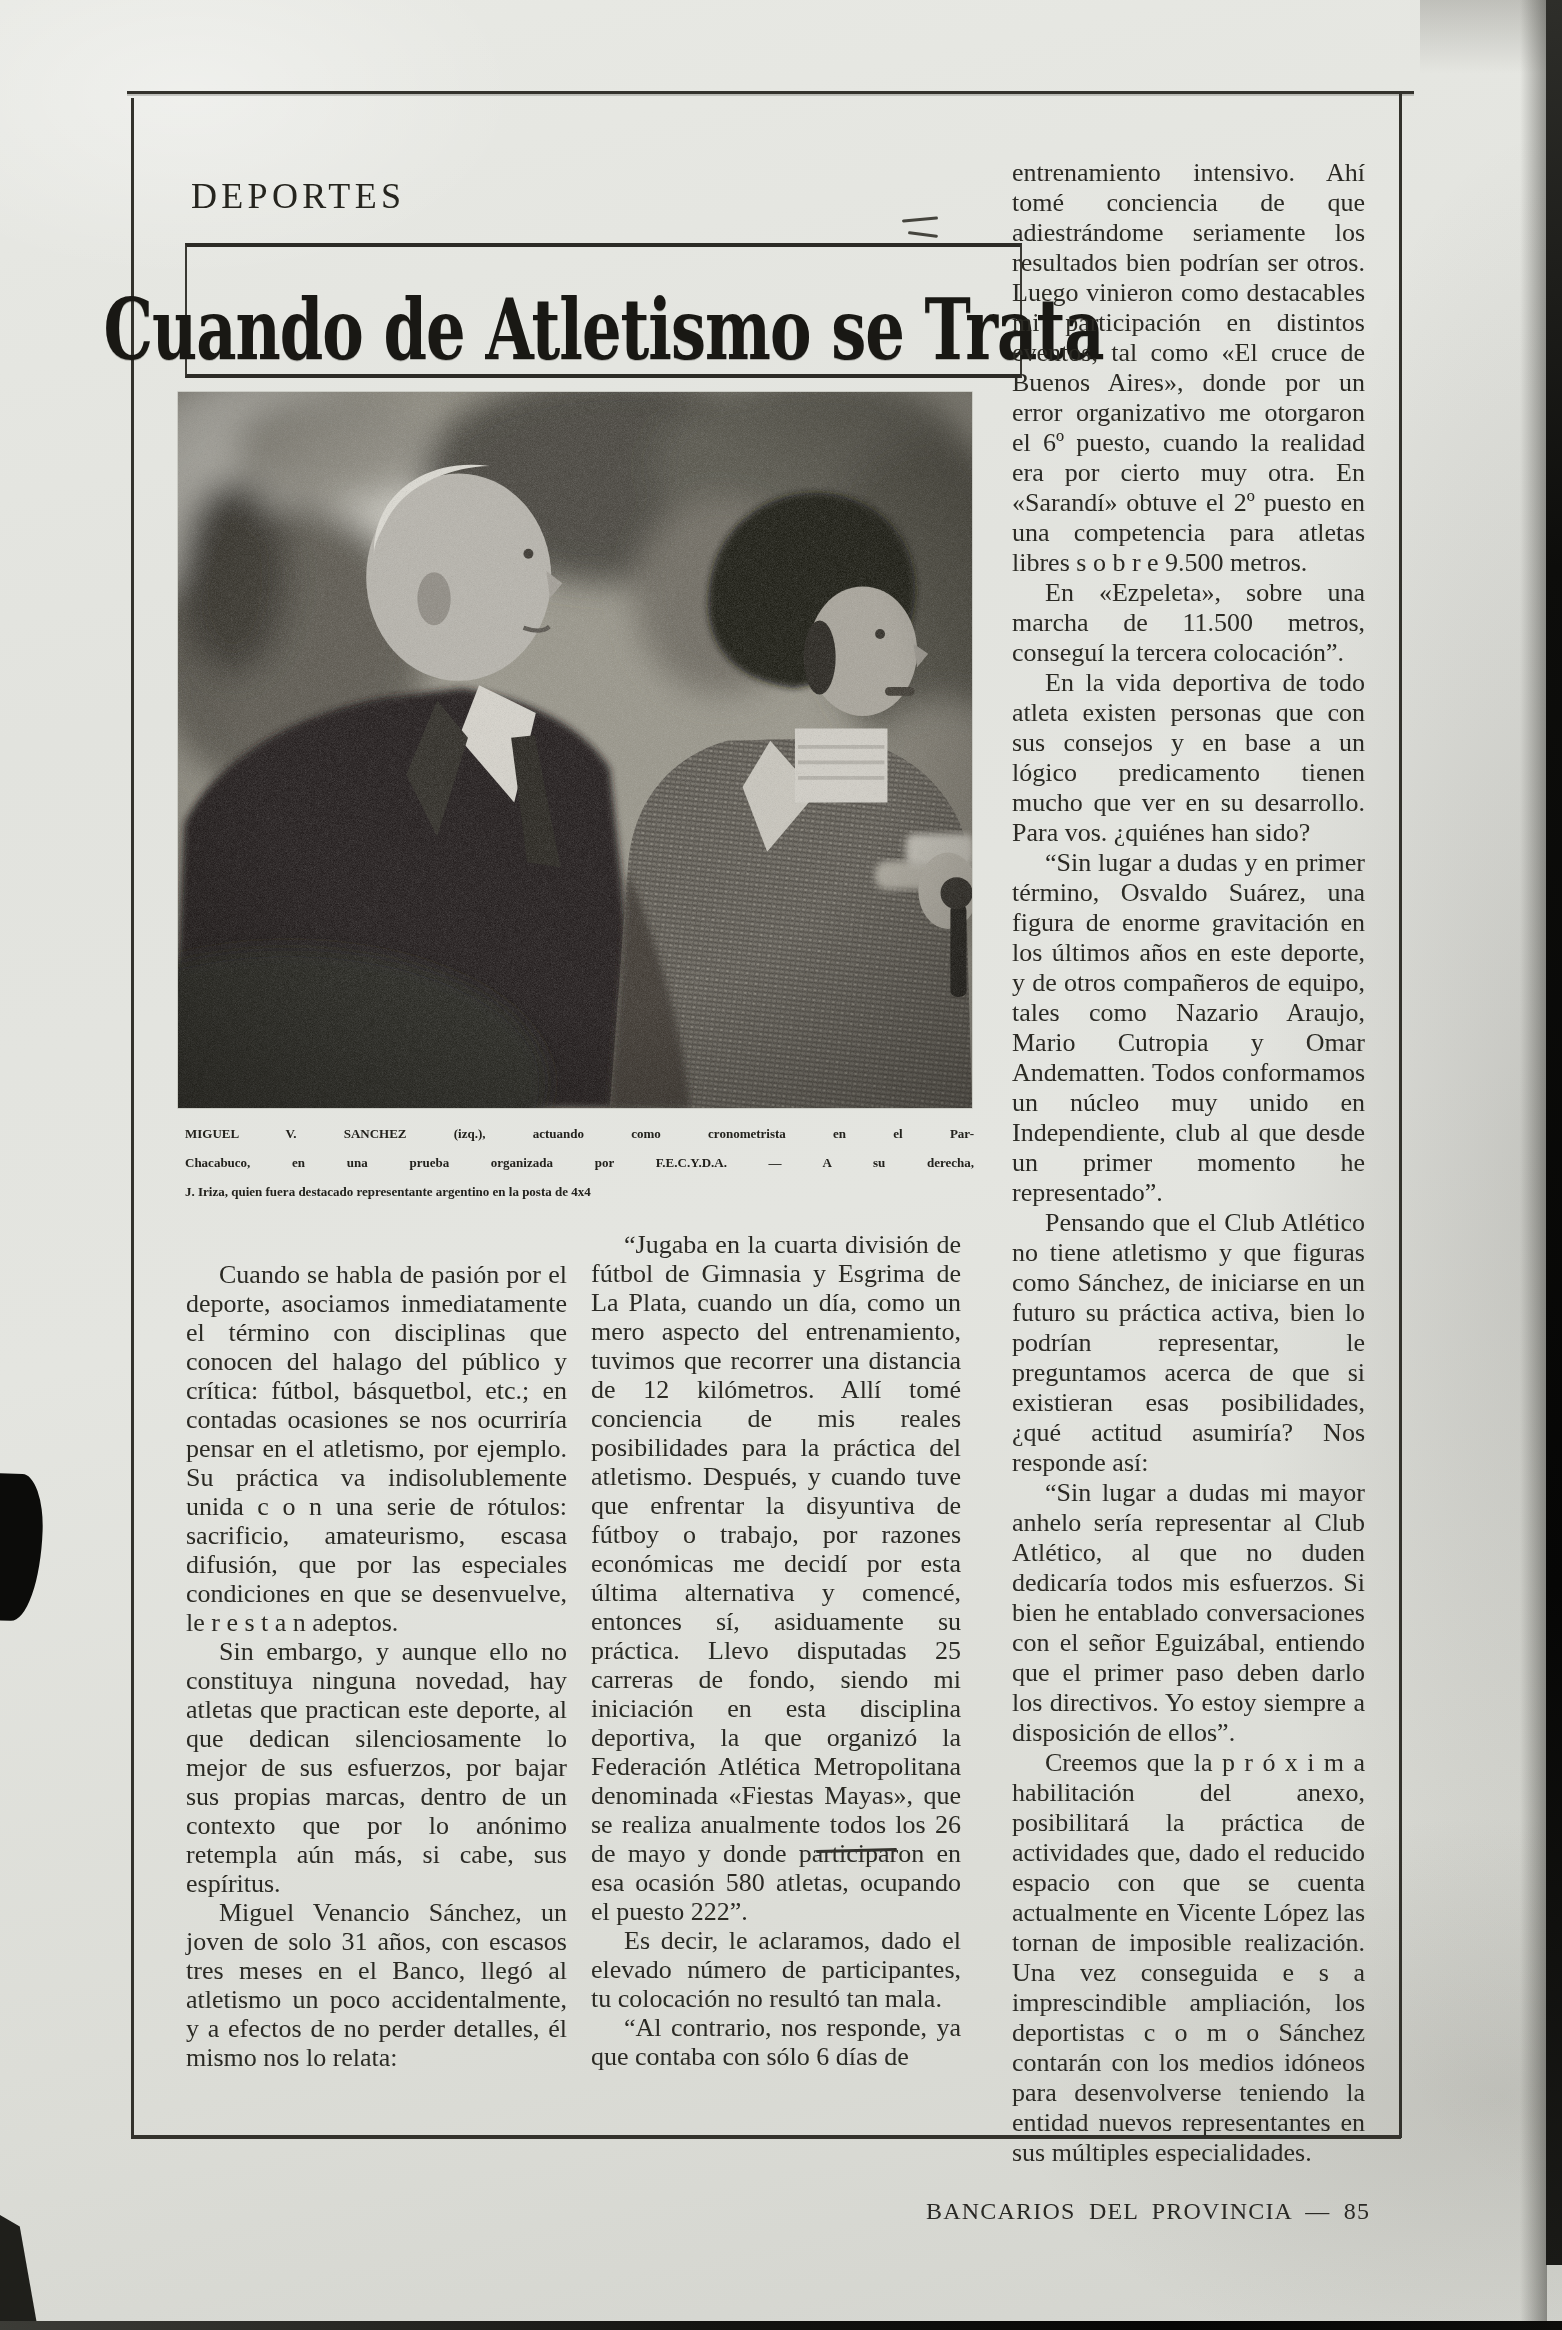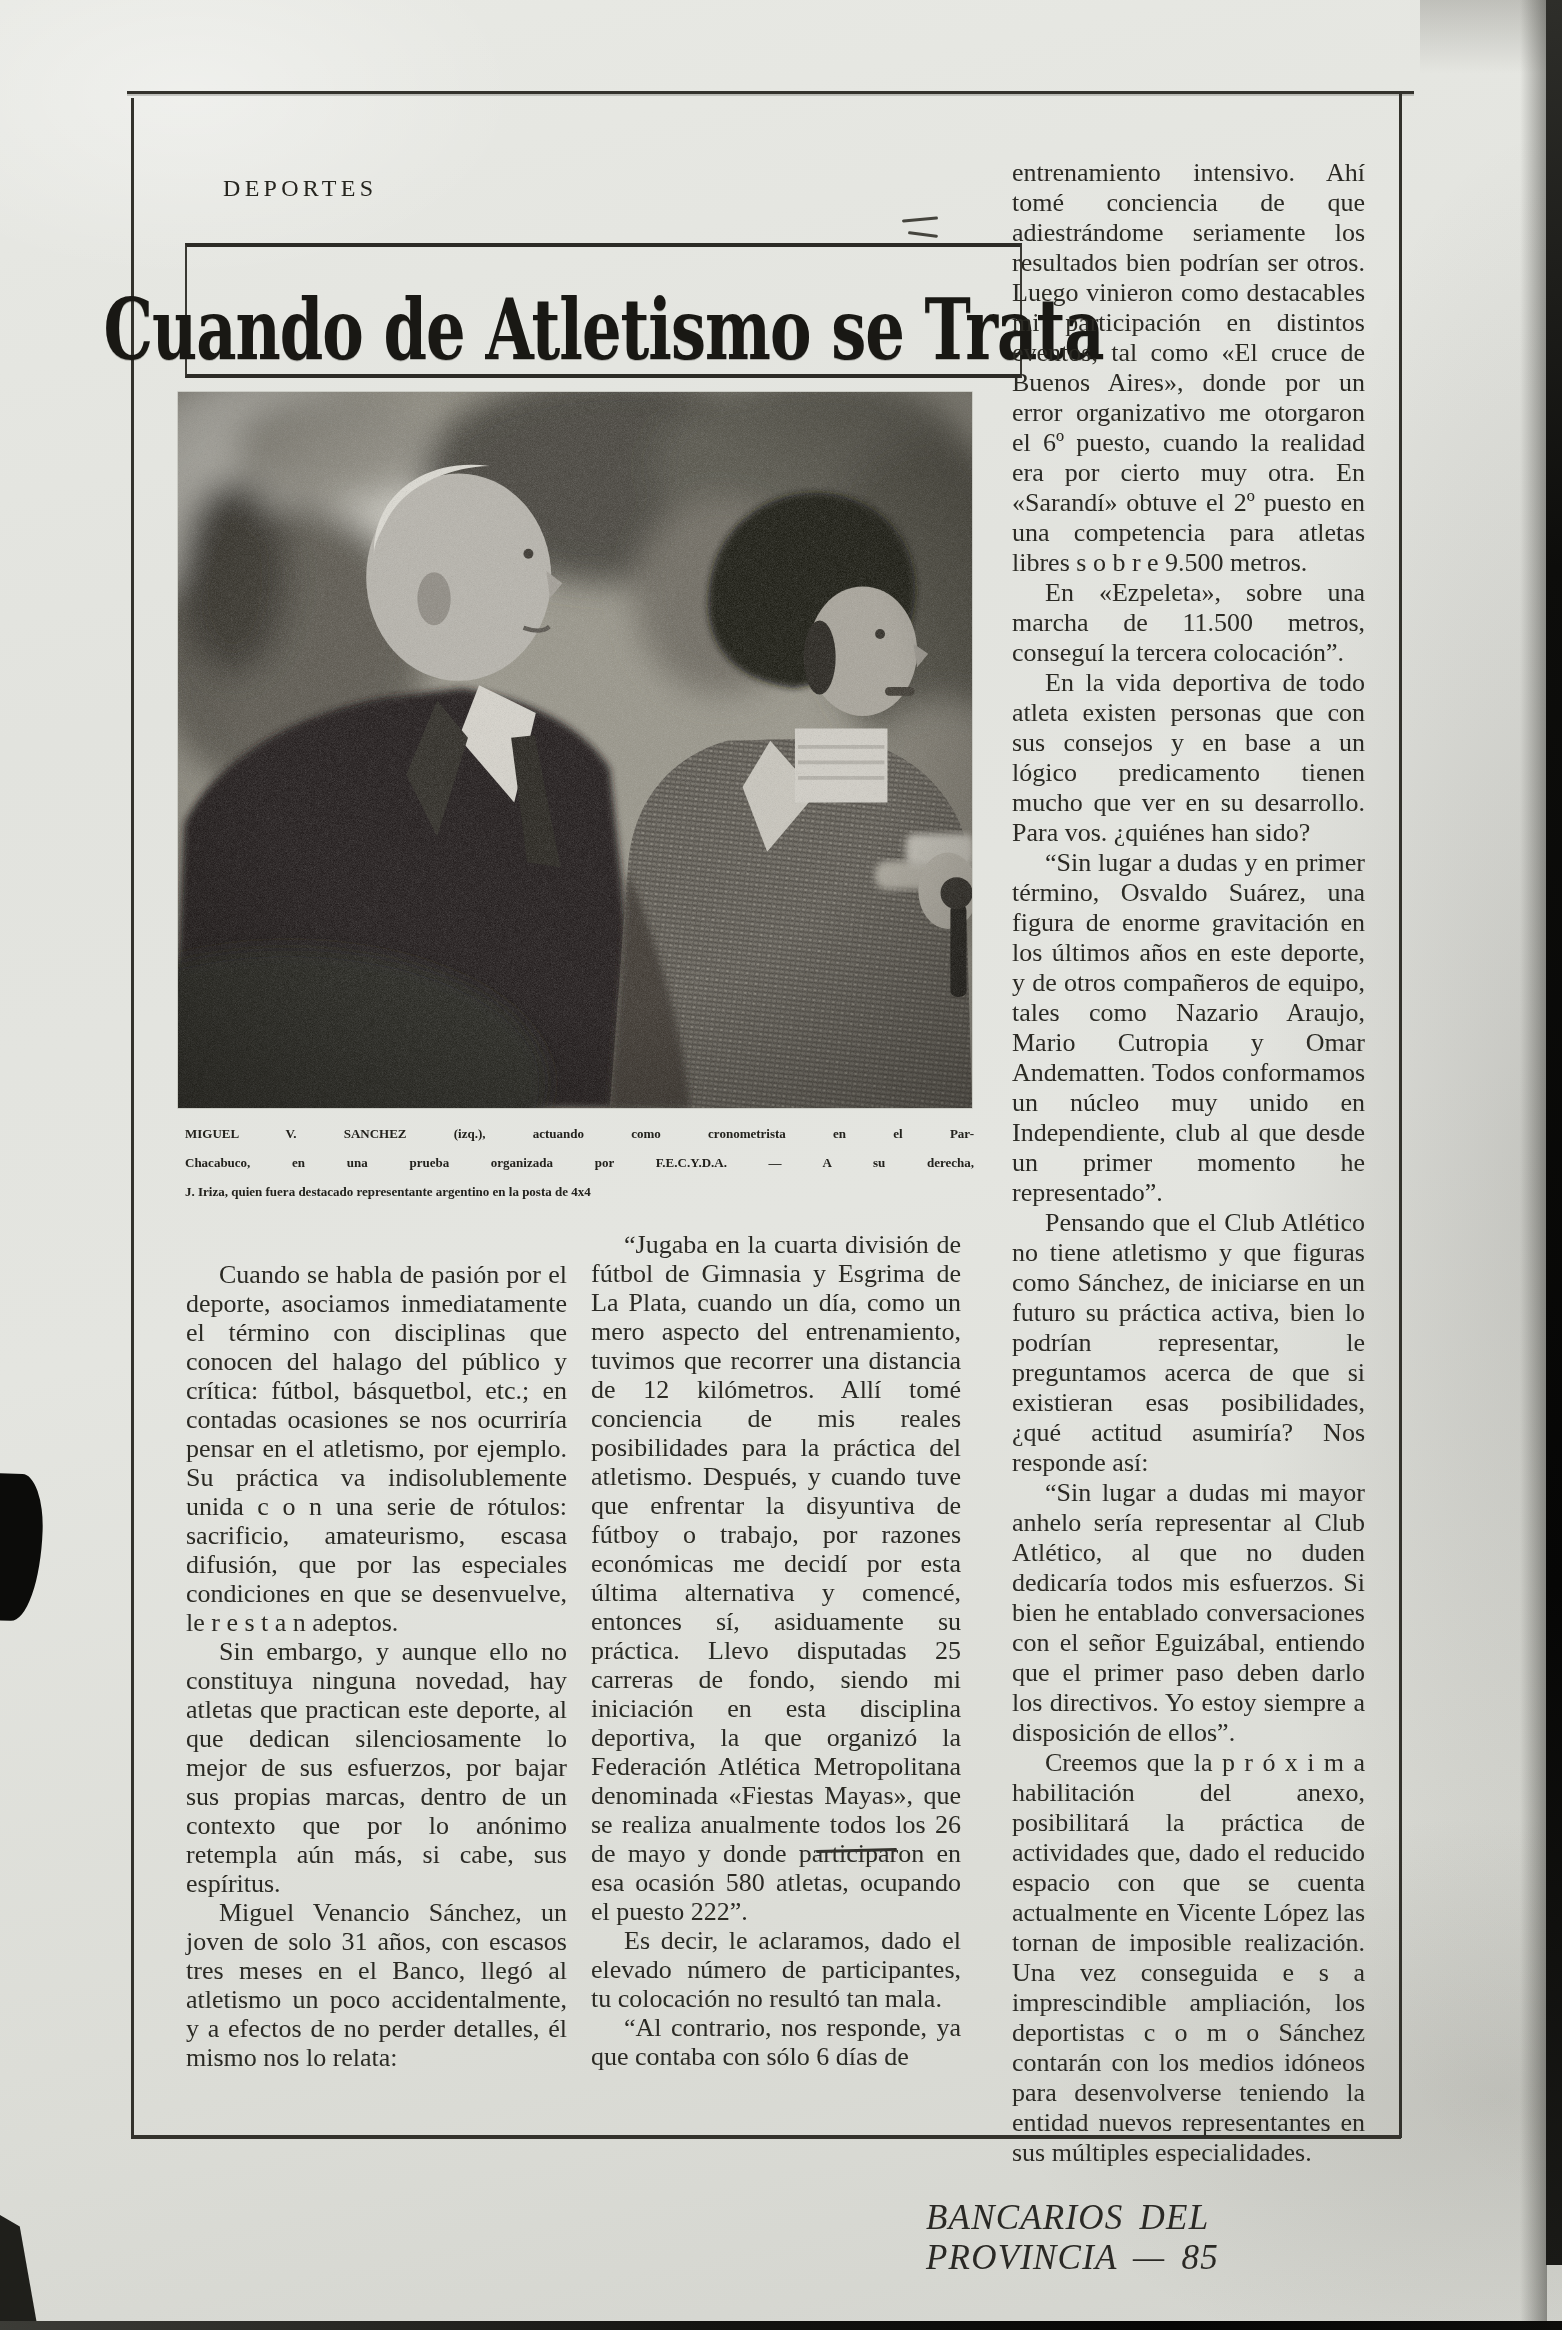--- a/index.html
+++ b/index.html
@@ -13,22 +13,22 @@
           radial-gradient(556px 309px at 12% 4%, rgba(255,255,255,.35), rgba(255,255,255,0) 60%),
           radial-gradient(741px 432px at 96% 90%, rgba(90,88,80,.18), rgba(90,88,80,0) 65%),
           radial-gradient(432px 1482px at 99% 50%, rgba(70,68,62,.20), rgba(70,68,62,0) 70%);}
   
   .rule{position:absolute;background:#33322c;}
   .rule-top{left:127px;top:91px;width:1287px;height:3.1px;box-shadow:0 1.9px 0 rgba(51,50,44,.25);}
   .rule-left{left:131px;top:98px;width:2.5px;height:2040px;}
   .rule-right{left:1399px;top:93px;width:2.5px;height:2045px;}
   .rule-bottom{left:131px;top:2135px;width:1270px;height:3.7px;}
   
-  .kicker{position:absolute;left:191px;top:175px;font-size:24px;letter-spacing:4.3px;
-          color:#26251f;margin-left:32px;}
+  .kicker{position:absolute;left:191px;top:175px;font-size:36px;letter-spacing:4.3px;
+          color:#26251f;}
   .title-box{position:absolute;left:185px;top:243px;width:833px;height:127px;
           border-top:4.3px solid #2c2b26;border-bottom:4.3px solid #2c2b26;
           border-left:2.5px solid #3a3933;border-right:2.5px solid #3a3933;
           display:flex;align-items:flex-end;justify-content:center;}
   .headline{display:inline-block;white-space:nowrap;font-weight:bold;
           font-family:"DejaVu Serif","Liberation Serif",serif;
           font-size:75px;letter-spacing:-1.2px;color:#191814;
           transform:scaleX(.83) scaleY(1.12);transform-origin:center;
           text-shadow:0 1.2px 0.6px rgba(25,24,20,.25);}
   .pen-mark{position:absolute;left:901px;top:217px;width:43px;height:28px;}
@@ -49,21 +49,21 @@
        text-align:justify;}
   .col-left{left:186px;top:1260px;width:381px;}
   .col-mid{left:591px;top:1230px;width:370px;}
   .col-right{left:1012px;top:158px;width:353px;line-height:30px;}
   .para{margin:0;text-indent:33px;}
   .para.no-indent{text-indent:0;}
   .pen-underline{position:absolute;left:816px;top:1849px;width:81px;height:3.1px;
            background:#34332d;border-radius:1.9px;transform:rotate(-1.5deg);}
   
   .footer{position:absolute;left:926px;top:2198px;width:475px;
-          font-size:35px;letter-spacing:1.2px;word-spacing:6.2px;color:#2a2925;font-style:italic;}
+          font-size:24px;letter-spacing:1.2px;word-spacing:6.2px;color:#2a2925;}
   
   .edge-right-soft{position:absolute;left:1520px;top:0;width:27px;height:2330px;
           background:linear-gradient(90deg,rgba(52,52,47,0),rgba(46,46,41,.45));}
   .edge-right{position:absolute;left:1546px;top:0;width:17.3px;height:2265px;
           background:linear-gradient(180deg,#2e2e2a,#0d0d0b 25%,#060605 70%,#1a1a17);}
   .blob-left{position:absolute;left:-6.2px;top:1474px;width:48px;height:147px;
           background:#0c0c0a;border-radius:0 46% 60% 0/0 38% 62% 0;transform:rotate(2deg);}
   .wedge-bottom-left{position:absolute;left:0;top:2215px;width:38px;height:115px;
           background:#1f1f1b;clip-path:polygon(0 0,52% 10%,100% 100%,0 100%);}
   .edge-bottom{position:absolute;left:0;top:2321px;width:1563px;height:9.3px;

